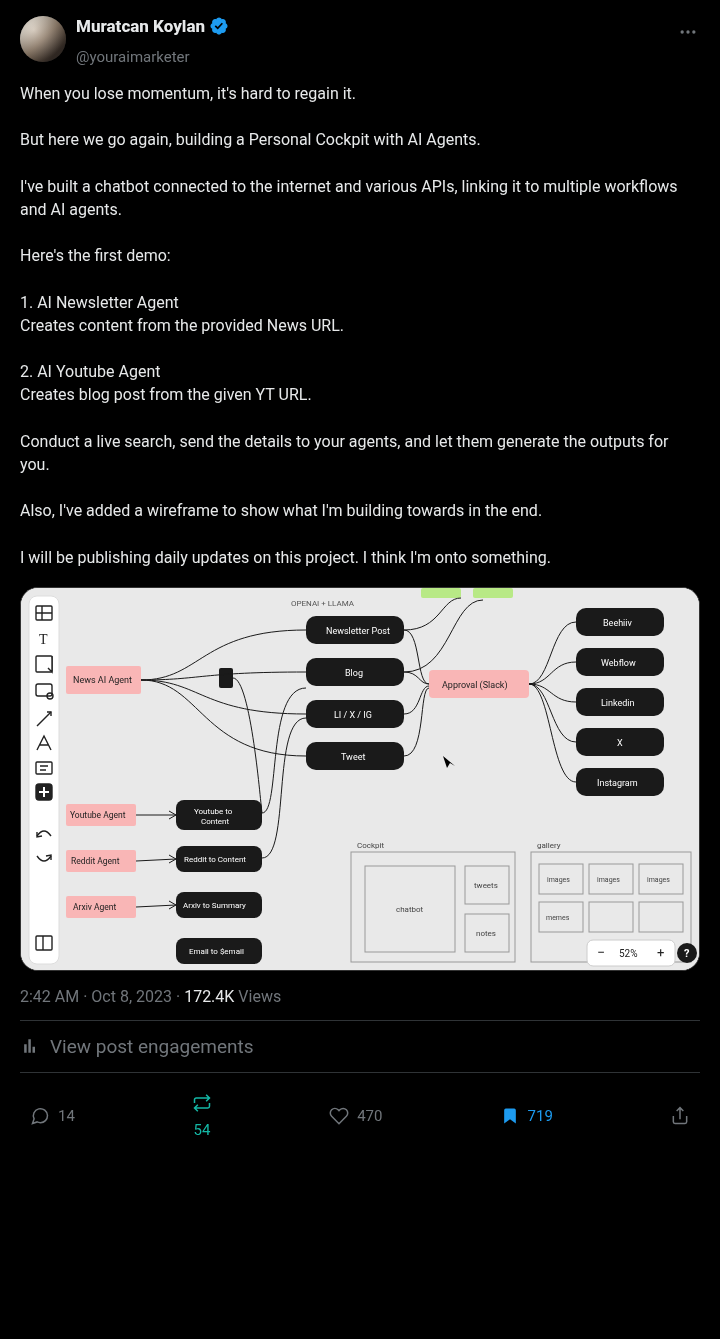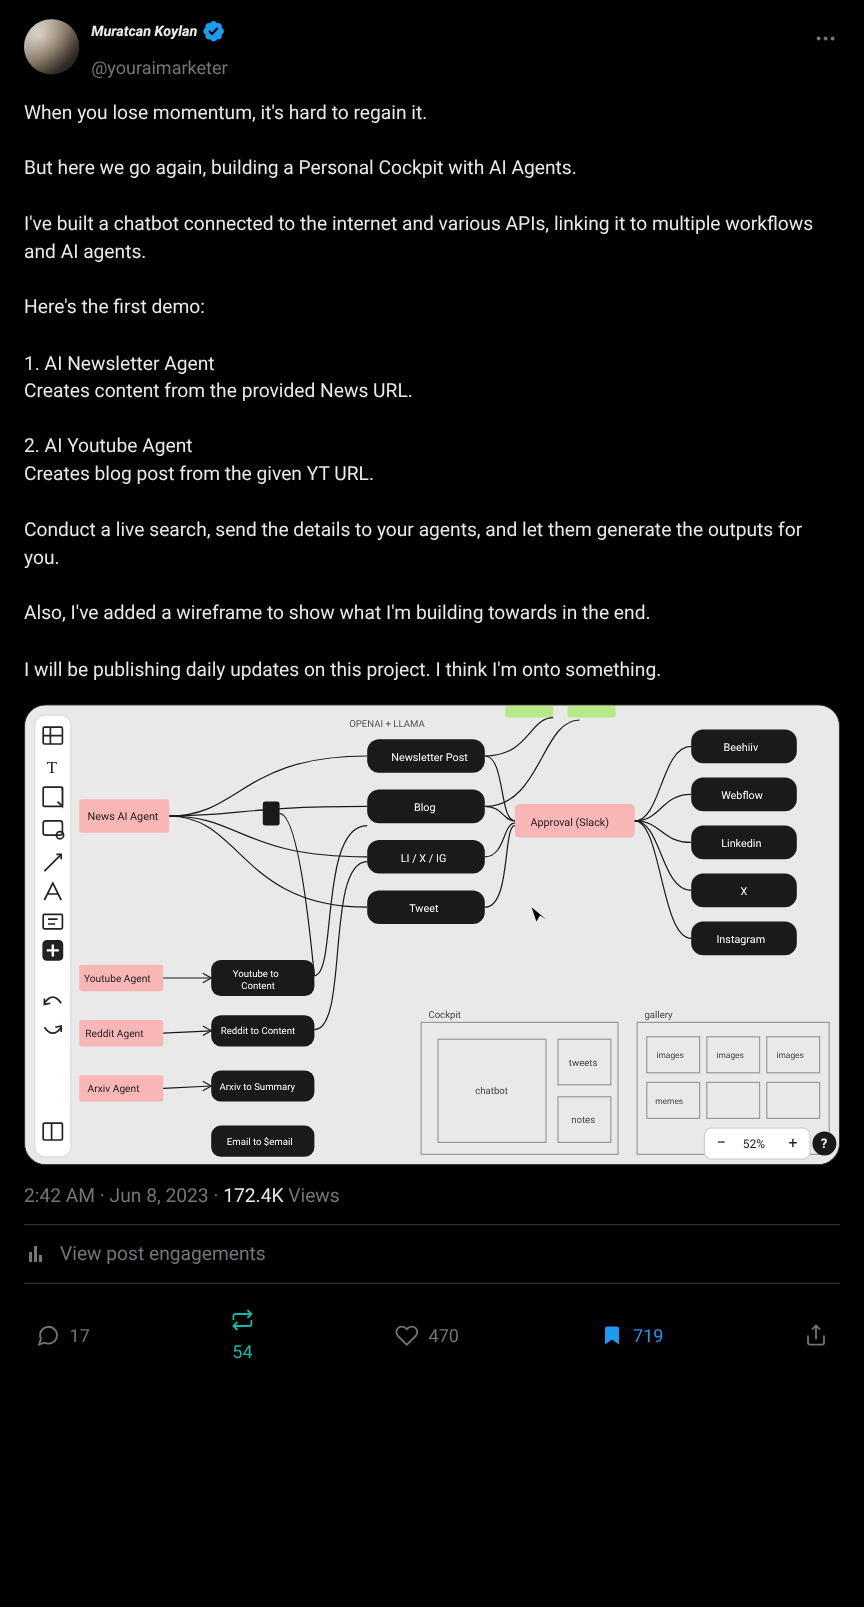--- a/index.html
+++ b/index.html
@@ -17,21 +17,21 @@
     flex-shrink: 0; margin-right: 10px;
     position: relative; overflow: hidden;
   }
   .avatar::after {
     content:""; position:absolute; inset:0;
     background: linear-gradient(135deg, #e8d9c3 20%, #a08060 50%, #2a1a10 80%);
     opacity: .5;
   }
   .name-block { display: flex; flex-direction: column; }
   .name-row { display: flex; align-items: center; gap: 4px; }
-  .display-name { font-weight: 800; font-size: 12px; color: #e7e9ea; font-style: italic; }
+  .display-name { font-weight: 800; font-size: 17px; color: #e7e9ea; }
   .verified {
     width: 20px; height: 20px; color: #1d9bf0; display:inline-flex;
   }
   .handle { color: #71767b; font-size: 15px; margin-top: 12px; }
   .more {
     position: absolute; right: 0; top: 4px;
     color: #71767b; width: 24px; height: 24px;
     display:flex; align-items:center; justify-content:center;
     border-radius: 50%;
   }
@@ -54,21 +54,21 @@
   .media svg { display:block; }
   .meta {
     margin-top: 16px;
     color: #71767b;
     font-size: 16px;
   }
   .meta .views-n { color: #e7e9ea; font-weight: 400; }
   .divider { border-top: 1px solid #2f3336; margin: 14px 0; }
   .engagements {
     display:flex; align-items:center; gap:10px;
-    color:#71767b; font-size:16px;
+    color:#71767b; font-size:19px;
   }
   .actions {
     display:flex; justify-content:space-between; align-items:center;
     padding: 6px 10px 0;
   }
   .action {
     display:flex; align-items:center; gap:8px;
     color:#71767b; font-size:15px;
   }
   .action.rt { color:#14b8a6;flex-direction:column; }
@@ -276,21 +276,21 @@
     <text x="636" y="369" font-size="13" fill="#222">+</text>
     <circle cx="666" cy="365" r="10" fill="#1a1a1a"></circle>
         <text x="663" y="369" font-size="11" fill="#fff" font-weight="700">?</text>
   </g>
 
   <path d="M422 168 L426 180 L429 175 L434 178 L422 168 Z" fill="#000"></path>
 </svg>
 </div>
 
 <div class="meta">
-  <span>2:42 AM · Jun 8, 2023</span>
+  <span>2:42 AM · Oct 8, 2023</span>
   <span> · </span>
   <span class="views-n">172.4K</span>
   <span> </span>
   <span>Views</span>
 </div>
 
 <div class="divider"></div>
 
 <div class="engagements">
   <span class="icon">
@@ -303,21 +303,21 @@
 
 <div class="divider"></div>
 
 <div class="actions">
   <div class="action">
     <span class="icon">
       <svg viewBox="0 0 24 24" fill="none" stroke="currentColor" stroke-width="1.8">
           <path d="M21 11.5a8.38 8.38 0 0 1-8.5 8.5 9 9 0 0 1-4-.9L3 21l1.9-5.5A8.5 8.5 0 1 1 21 11.5z"></path>
         </svg>
     </span>
-    <span>17</span>
+    <span>14</span>
   </div>
   <div class="action rt">
     <span class="icon">
       <svg viewBox="0 0 24 24" fill="none" stroke="currentColor" stroke-width="1.8">
           <path d="M17 2l4 4-4 4M3 12V8a2 2 0 0 1 2-2h16M7 22l-4-4 4-4M21 12v4a2 2 0 0 1-2 2H3"></path>
         </svg>
     </span>
     <span>54</span>
   </div>
   <div class="action">

